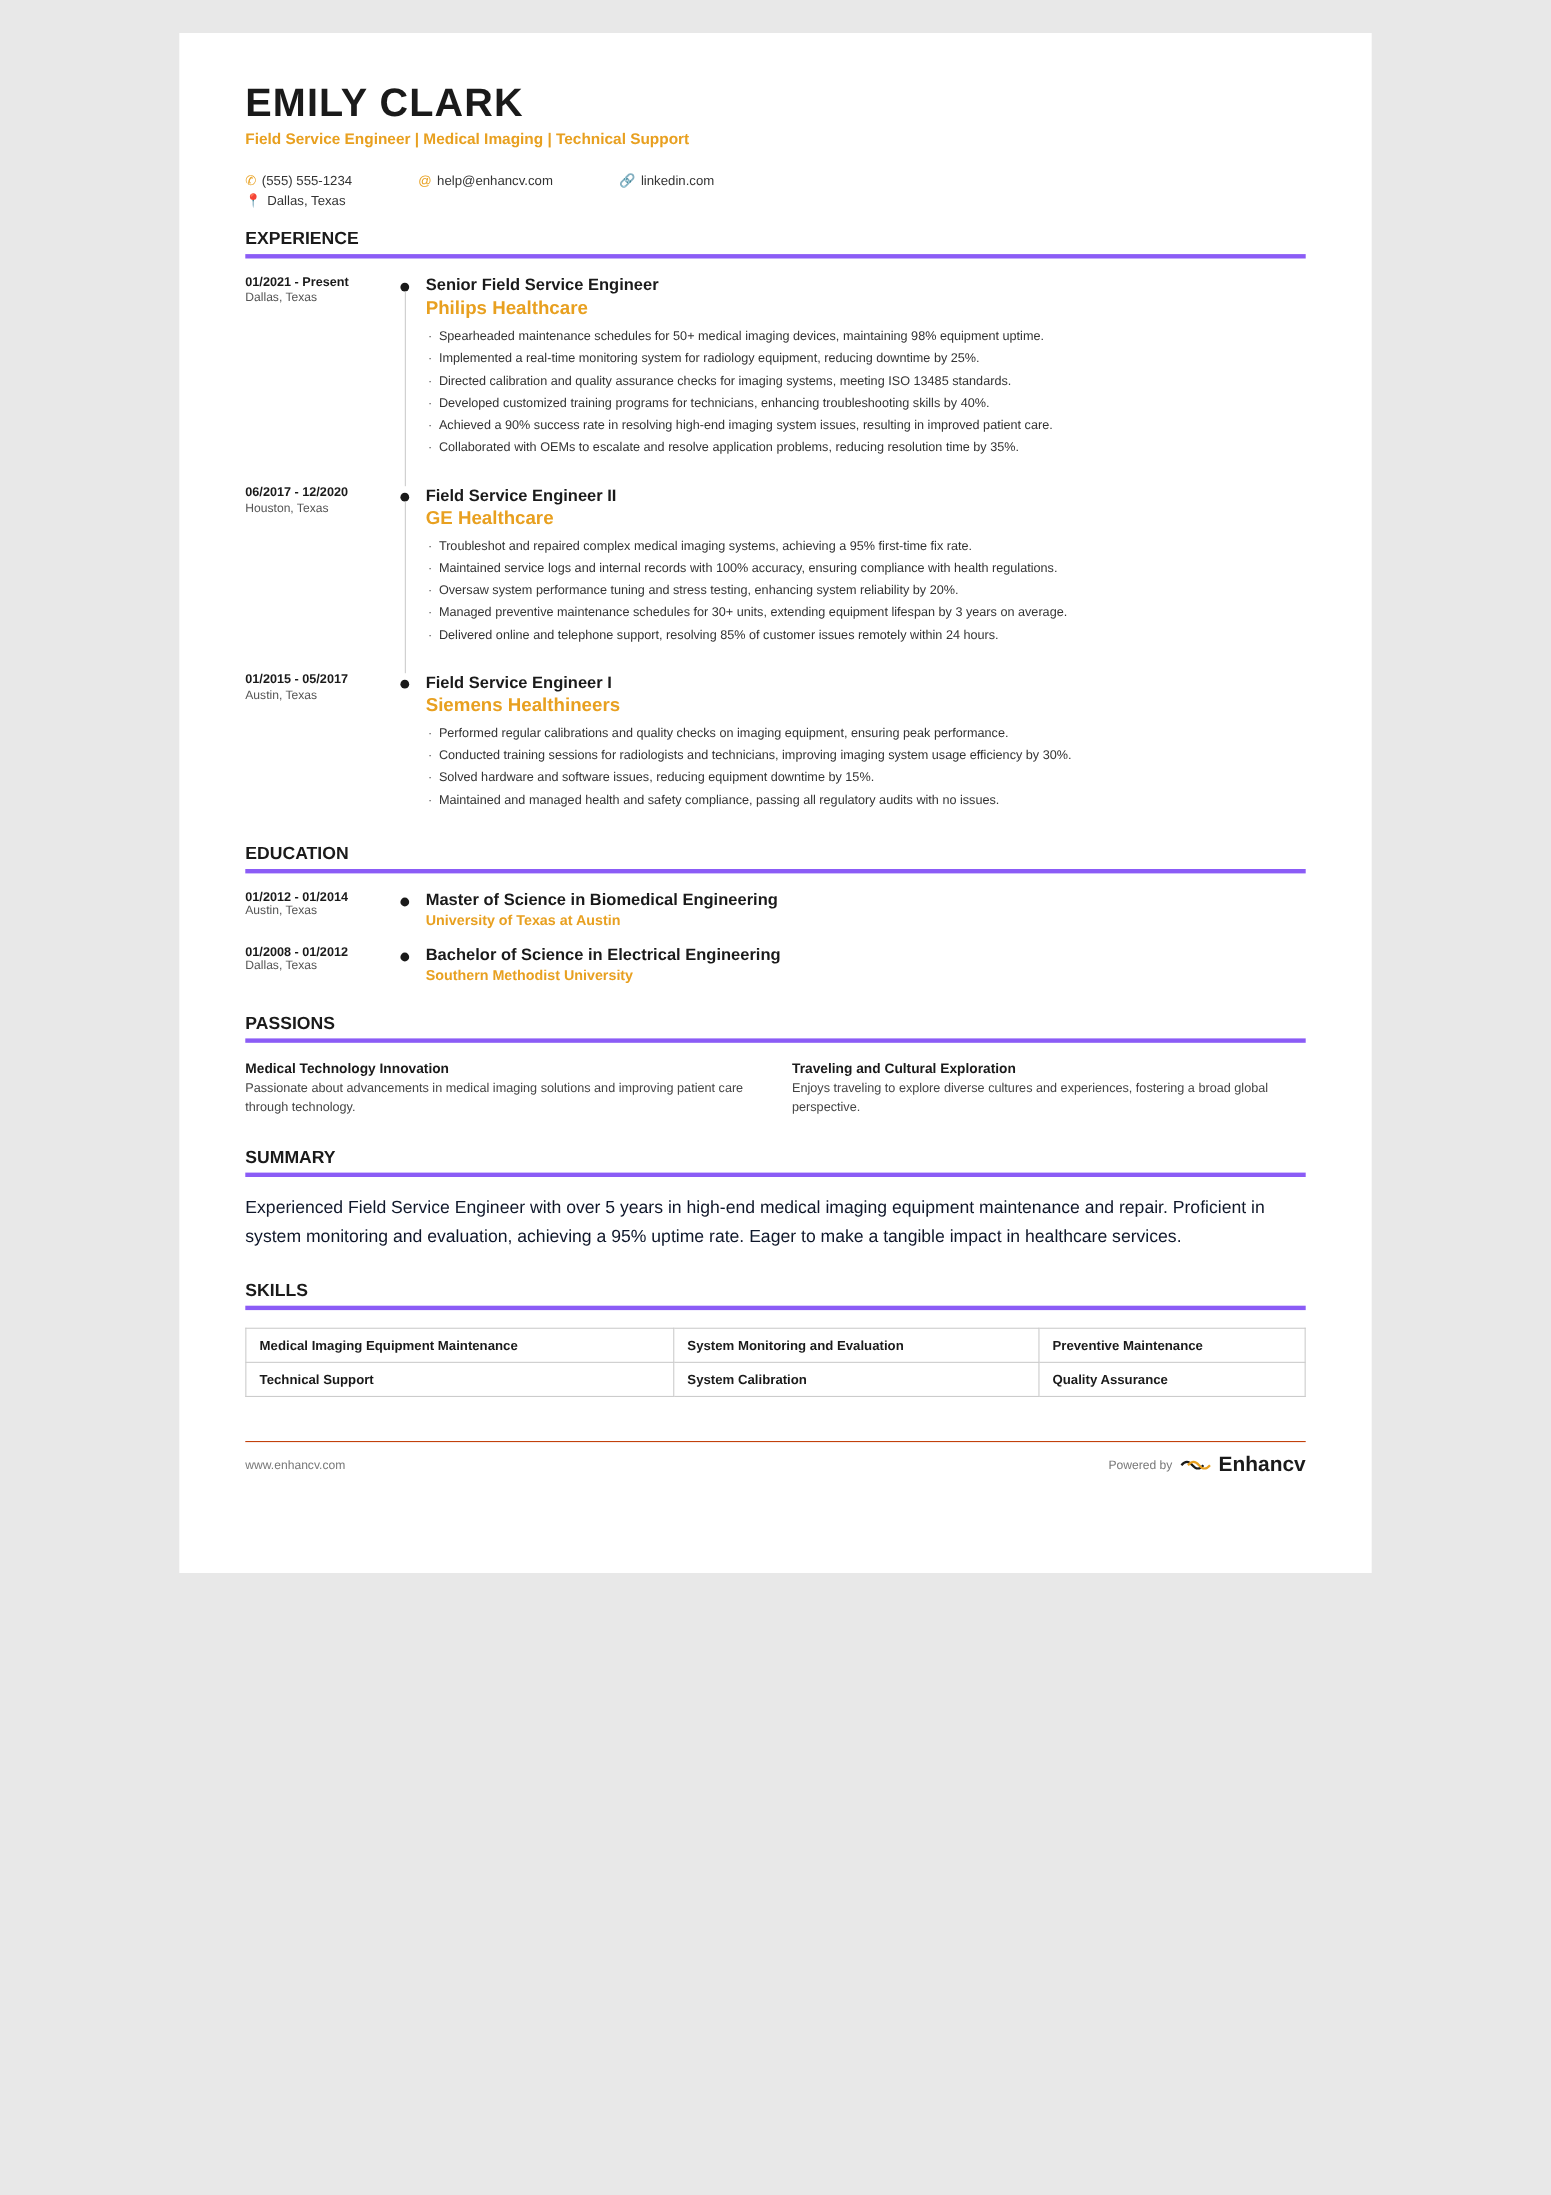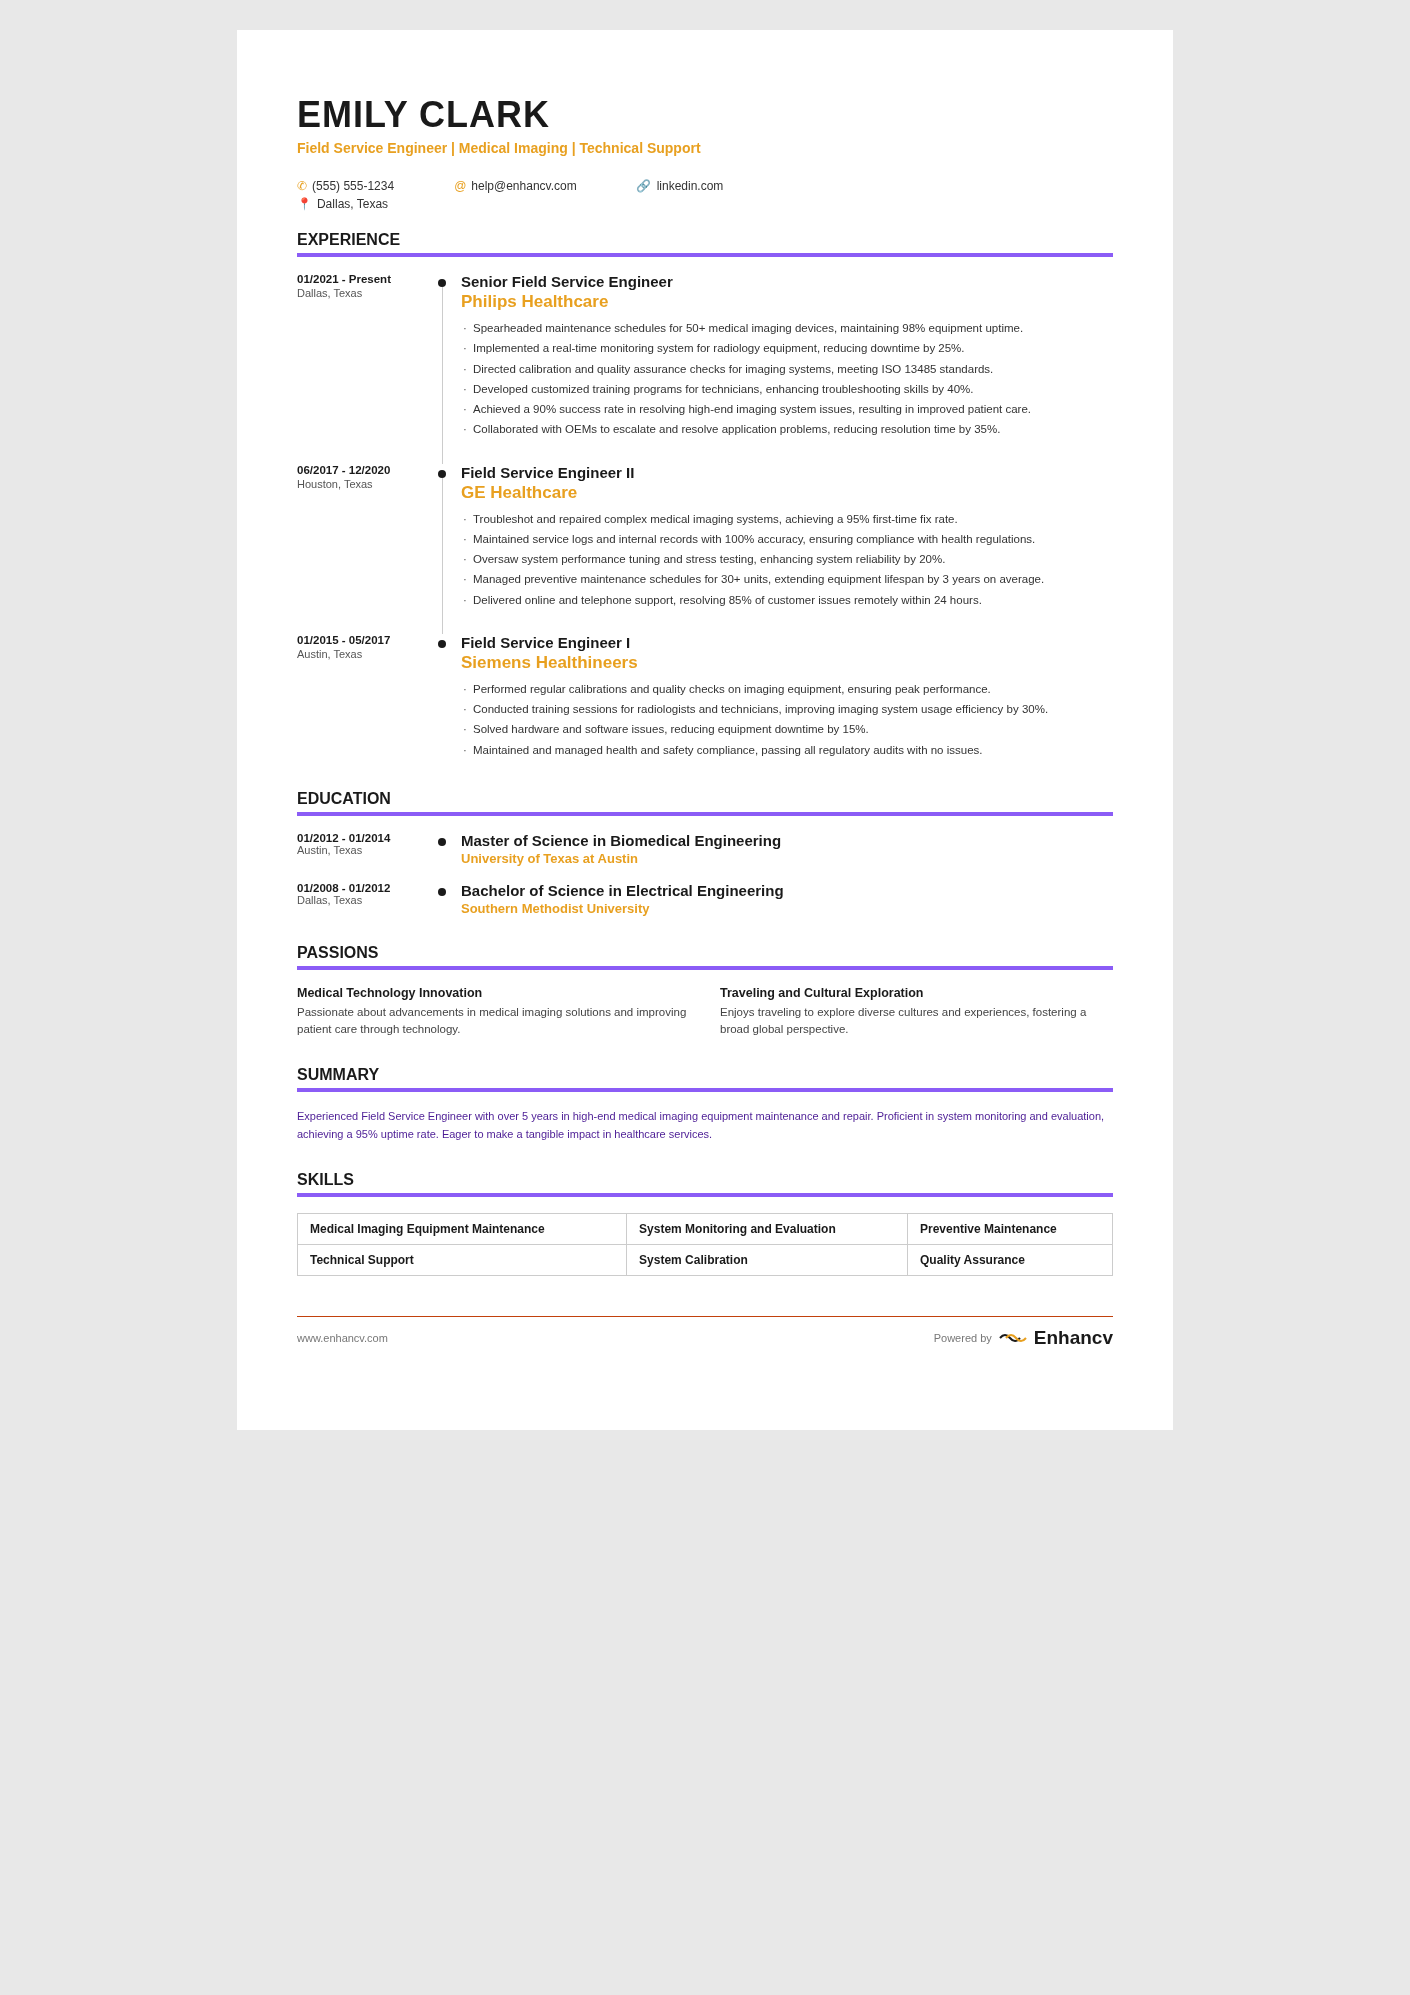--- a/index.html
+++ b/index.html
@@ -5,23 +5,23 @@
     * { margin: 0; padding: 0; box-sizing: border-box; }
     body {
       font-family: Arial, sans-serif;
       background: #e8e8e8;
       display: flex;
       justify-content: center;
       padding: 30px 0;
     }
     .page {
       background: #ffffff;
-      width: 936px;
+      width: 1084px;
       min-height: 1400px;
-      padding: 64px 60px 60px 60px;
+      padding: 42px 60px 60px 60px;
       position: relative;
     }
     .name {
       font-size: 36px;
       font-weight: 900;
       color: #1a1a1a;
       letter-spacing: 1px;
       margin-bottom: 4px;
     }
     .title {
@@ -194,22 +194,22 @@
       font-weight: bold;
       color: #1a1a1a;
       margin-bottom: 4px;
     }
     .passion-desc {
       font-size: 11.5px;
       color: #444;
       line-height: 1.5;
     }
     .summary-text {
-      font-size: 11px;
-      color: #4c1d95;
+      font-size: 16px;
+      color: #0f172a;
       line-height: 1.6;
     }
     .skills-table {
       width: 100%;
       border-collapse: collapse;
     }
     .skills-table td {
       border: 1px solid #ccc;
       padding: 8px 12px;
       font-size: 12px;

